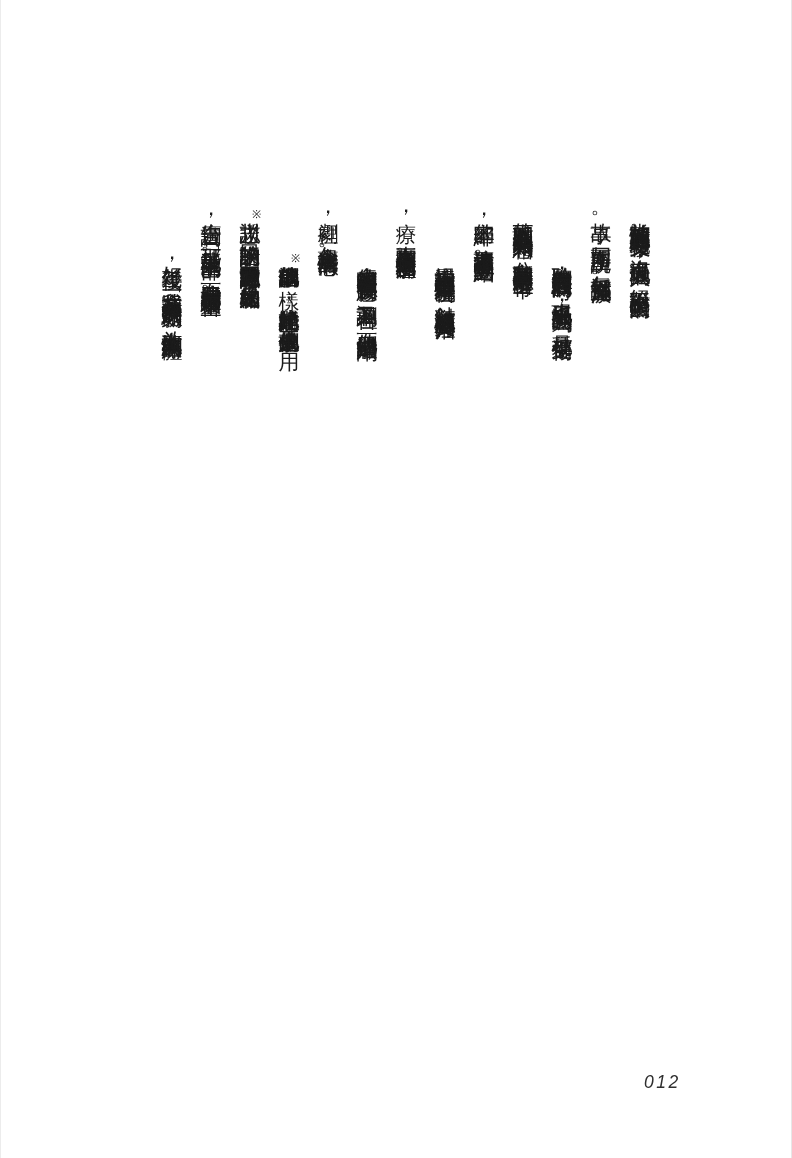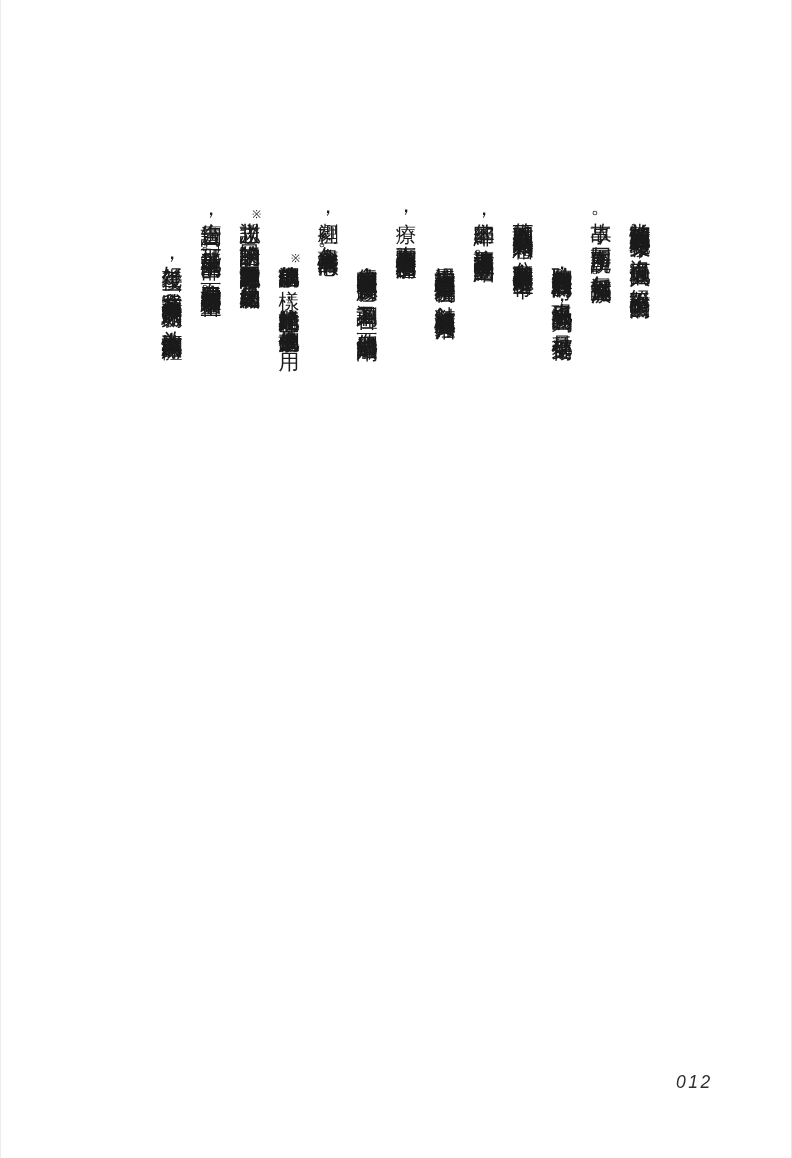--- a/index.html
+++ b/index.html
@@ -47,21 +47,21 @@
     font-size: 11px;
     letter-spacing: 0;
     text-orientation: upright;
     transform: translateX(6px);
     margin-bottom: -4px;
     line-height: inherit;
   }
   .page-number {
     position: absolute;
     top: 1072px;
-    left: 675px;
+    left: 643px;
     font-family: "Liberation Sans", "DejaVu Sans", sans-serif;
     font-style: italic;
     font-size: 17.5px;
     letter-spacing: 2.5px;
     color: #2f2f2f;
   }
 </style>
 </head>
 <body>
 

